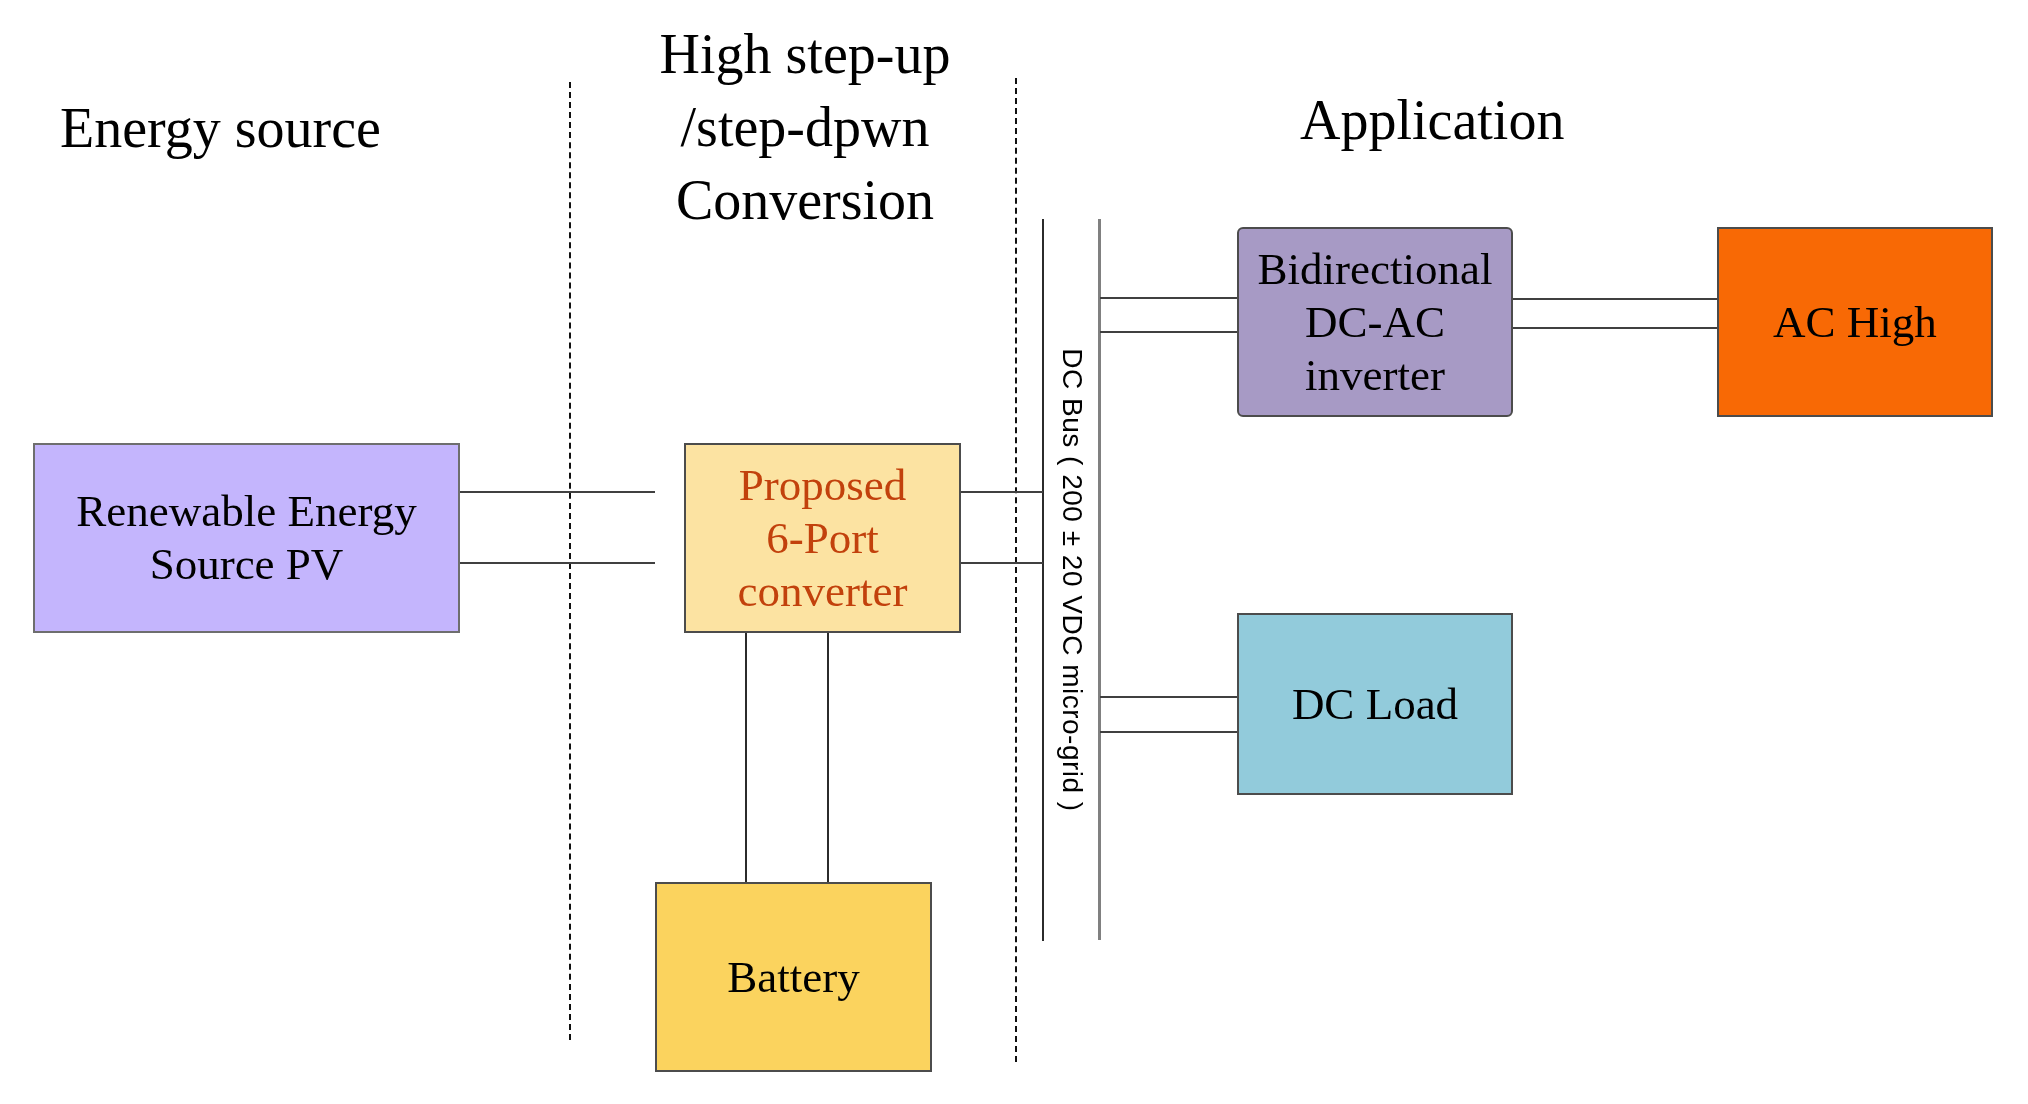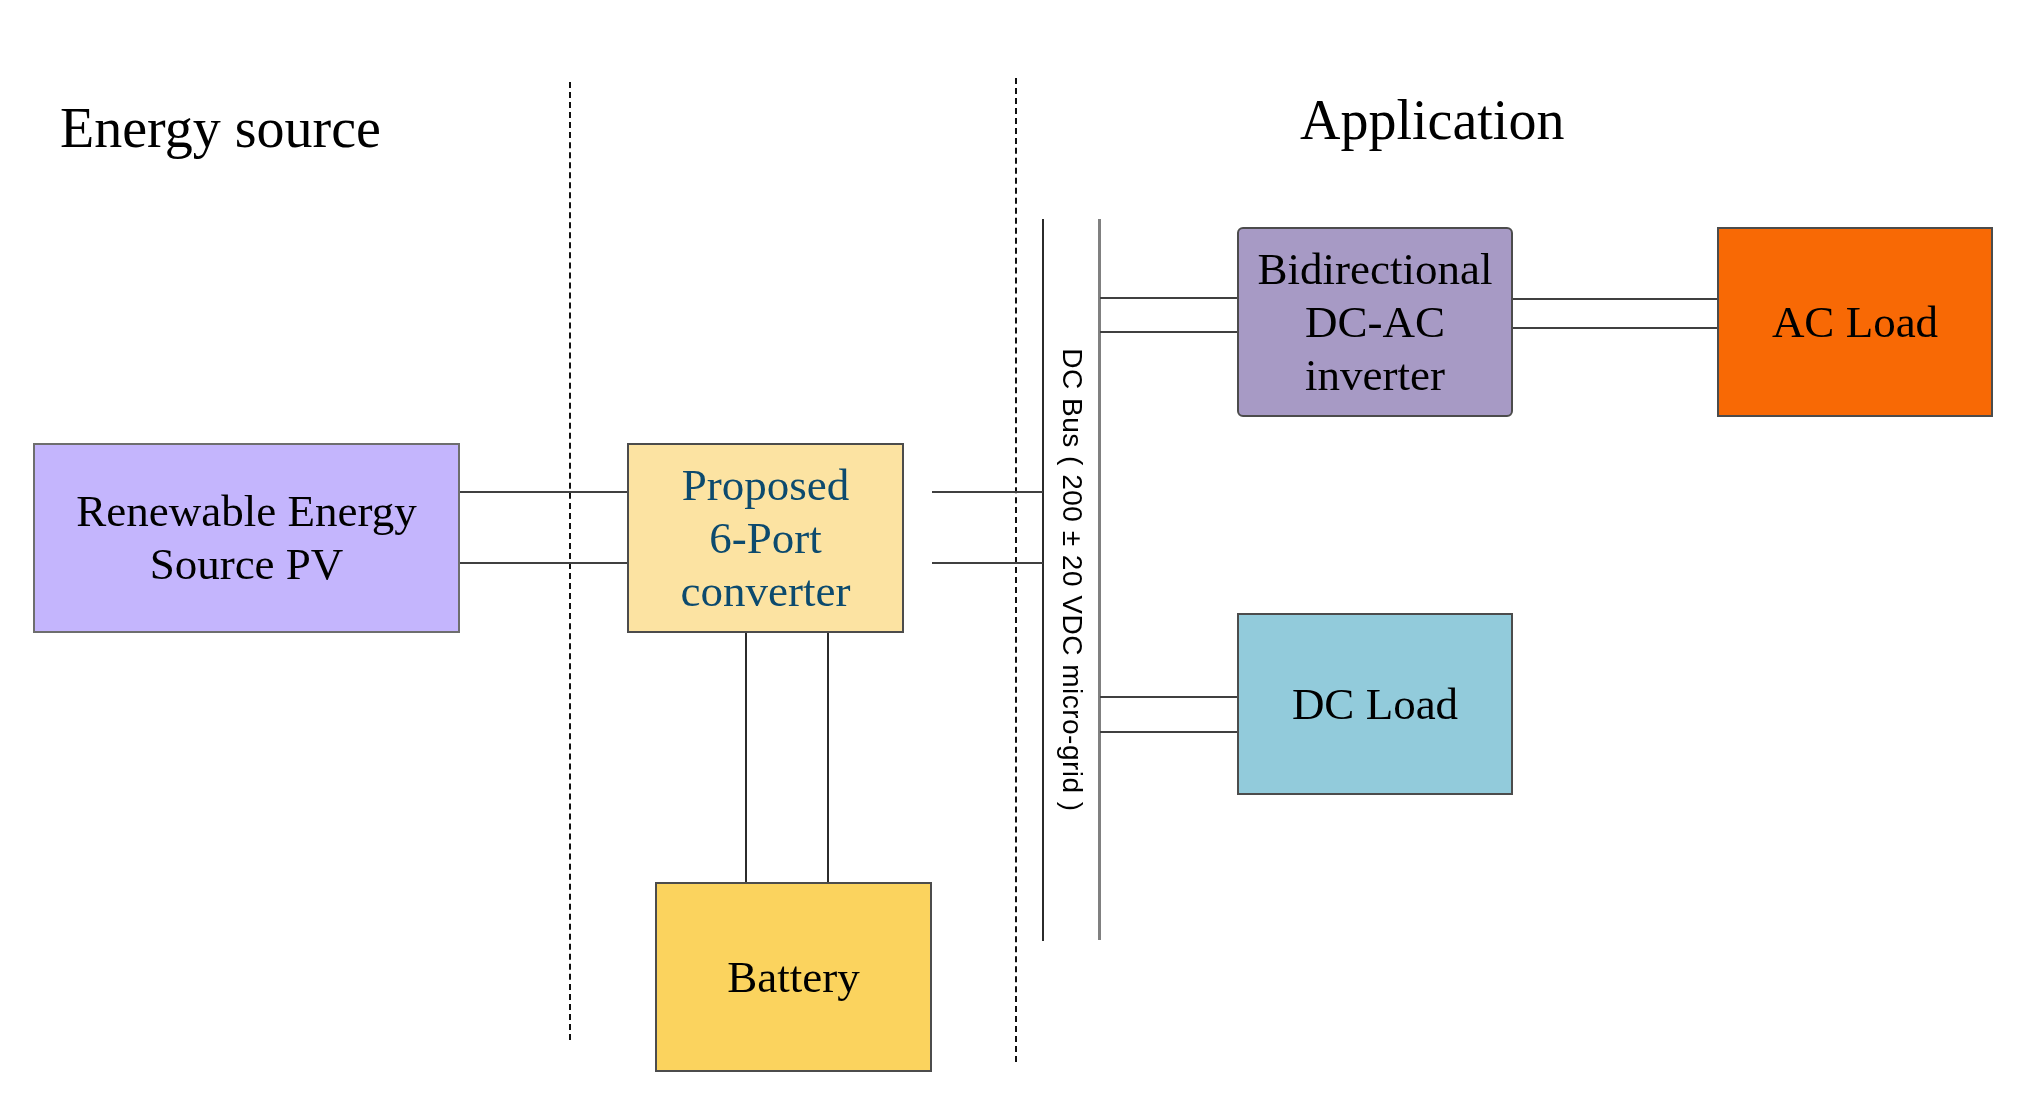--- a/index.html
+++ b/index.html
@@ -22,20 +22,25 @@
     transform:rotate(90deg); transform-origin:center center; text-align:center; white-space:nowrap;
   }
 </style>
 </head>
 <body>
 
 <div class="canvas">
 
   <div class="hdr" style="left:60px; top:92px; width:390px;">Energy source</div>
 
+  <div class="hdr-multi" style="left:620px; top:18px; width:370px;">
+    <div>High step-up</div>
+    <div>/step-dpwn</div>
+    <div>Conversion</div>
+  </div>
 
   <div class="hdr" style="left:1300px; top:84px; width:520px;">Application</div>
 
   <div class="vdash" style="left:569px; top:82px; height:958px;"></div>
   <div class="vdash" style="left:1015px; top:78px; height:984px;"></div>
 
   <div class="vline" style="left:1042px; top:219px; height:722px;"></div>
   <div class="vline-gray" style="left:1098px; top:219px; height:721px;"></div>
 
   <div class="bus-label" style="left:771px; top:563px; width:600px; height:34px;">DC Bus ( 200 ± 20 VDC micro-grid )</div>
@@ -56,37 +61,37 @@
   <div class="hline" style="left:1100px; top:731px; width:137px;"></div>
 
   <div class="vline" style="left:745px; top:633px; height:249px;"></div>
   <div class="vline" style="left:827px; top:633px; height:249px;"></div>
 
   <div class="box" style="left: 33px; top: 443px; width: 427px; height: 190px; border-color: rgb(110, 110, 110); background-color: #c4b5fd; color: rgb(0, 0, 0);">
     <div>Renewable Energy</div>
     <div>Source PV</div>
   </div>
 
-  <div class="box" style="left: 627px; top: 443px; width: 277px; height: 190px; background-color: rgb(252, 227, 162); color: #0c4a6e;">
+  <div class="box" style="left: 684px; top: 443px; width: 277px; height: 190px; background-color: rgb(252, 227, 162); color: #c2410c;">
     <div>Proposed</div>
     <div>6-Port</div>
     <div>converter</div>
   </div>
 
   <div class="box" style="left: 655px; top: 882px; width: 277px; height: 190px; background-color: rgb(251, 211, 94); color: rgb(0, 0, 0); align-items: center;">
     <div>Battery</div>
   </div>
 
   <div class="box" style="left: 1237px; top: 227px; width: 276px; height: 190px; background-color: rgb(167, 154, 197); color: rgb(0, 0, 0); border-radius: 6px;">
     <div>Bidirectional</div>
     <div>DC-AC</div>
     <div>inverter</div>
   </div>
 
   <div class="box" style="left: 1717px; top: 227px; width: 276px; height: 190px; background-color: rgb(248, 105, 5); color: rgb(0, 0, 0);">
-    <div>AC Load</div>
+    <div>AC High</div>
   </div>
 
   <div class="box" style="left: 1237px; top: 613px; width: 276px; height: 182px; background-color: rgb(146, 203, 219); color: rgb(0, 0, 0);">
     <div>DC Load</div>
   </div>
 
 </div>
 
 </body></html>

